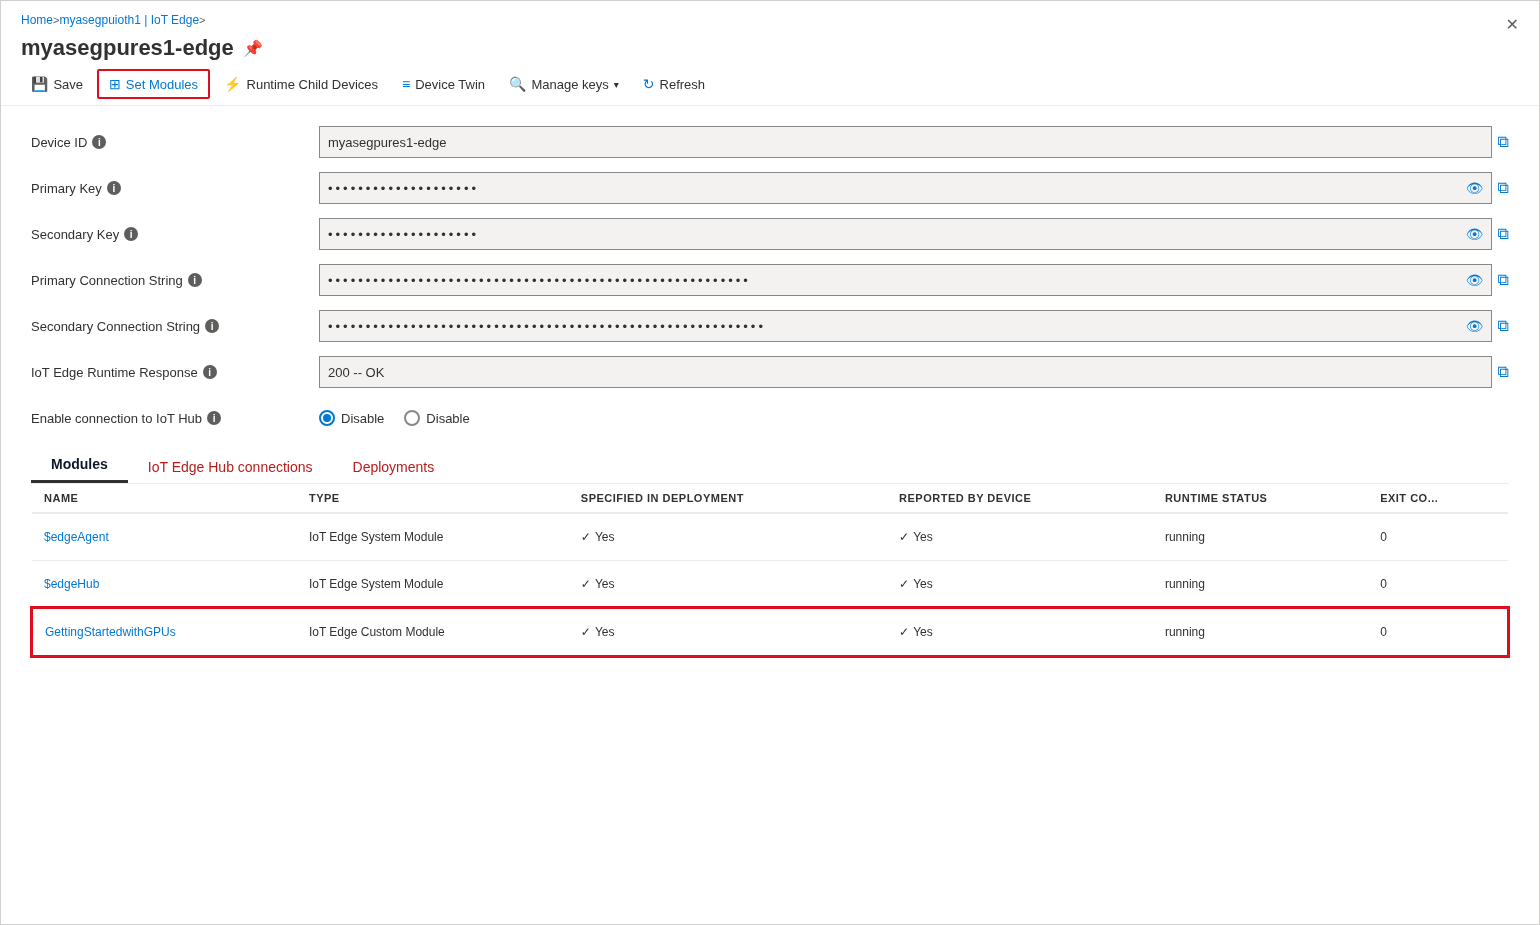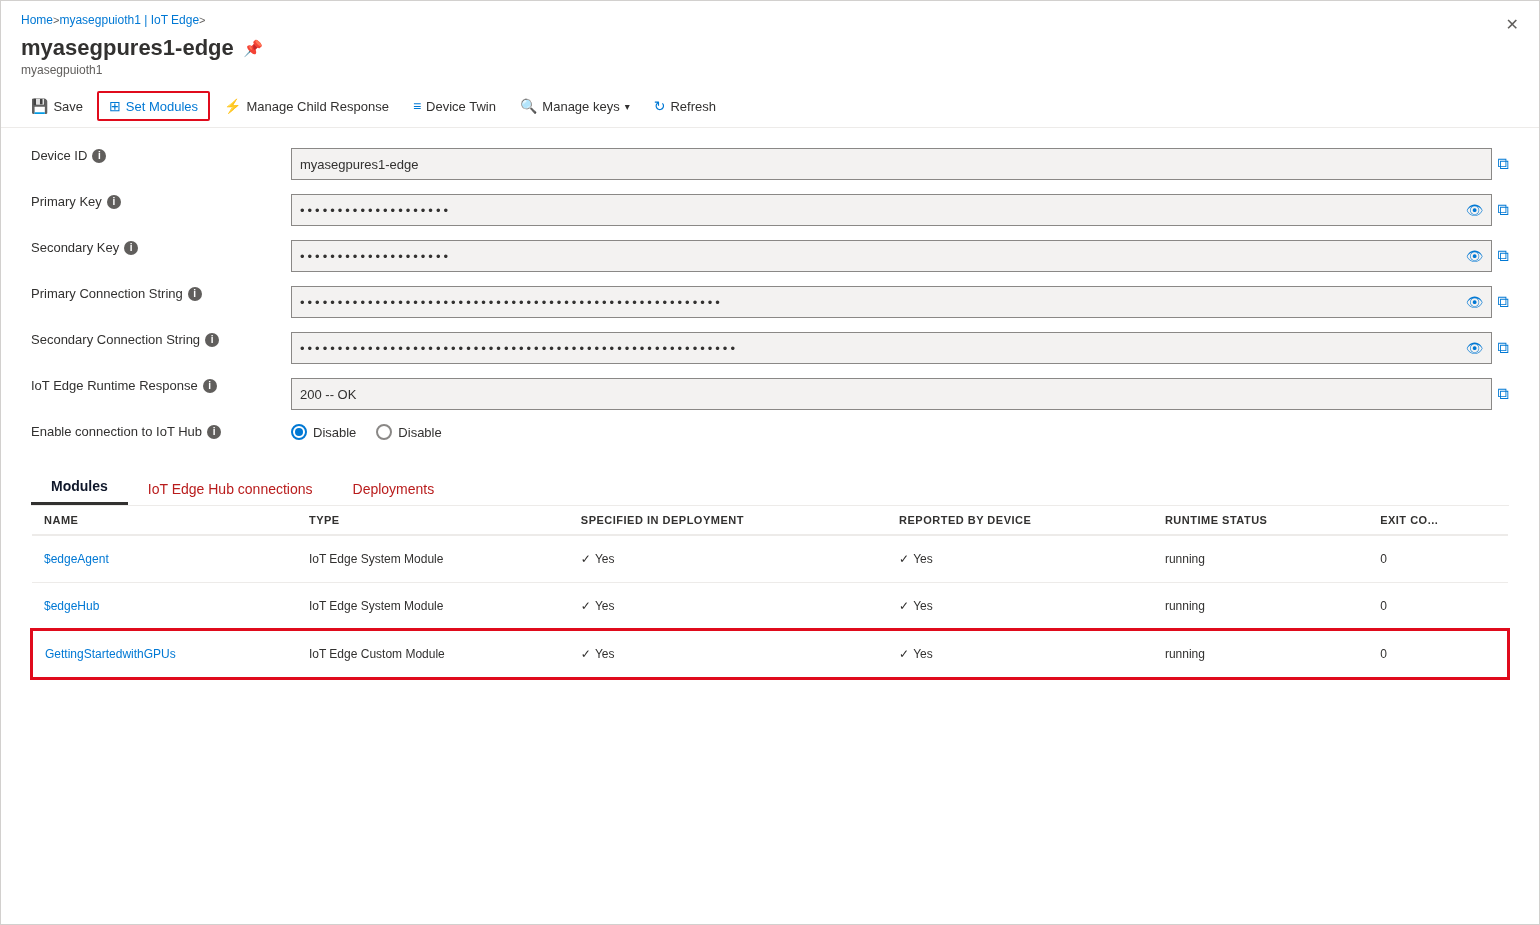--- a/index.html
+++ b/index.html
@@ -90,23 +90,24 @@
     }
 
     
     .content {
       padding: 20px 30px;
     }
 
     
     .form-row {
       display: flex;
-      align-items: flex-start;
+      align-items: center;
       margin-bottom: 14px;
       min-height: 32px;
+      gap: 28px;
     }
     .form-label {
       width: 260px;
       font-size: 13px;
       color: #323130;
       display: flex;
       align-items: center;
       gap: 5px;
       flex-shrink: 0;
     }
@@ -270,36 +271,35 @@
     <span class="sep">&gt;</span>
     <a>myasegpuioth1 | IoT Edge</a>
     <span class="sep">&gt;</span>
   </div>
 
   <div class="title-row">
     <span class="title-text">myasegpures1-edge</span>
     <span class="pin-icon">📌</span>
   </div>
 
-  <div class="subtitle">myasegpuioth1</div>
 
   <div class="toolbar">
     <button class="toolbar-btn">
       <span class="btn-icon">💾</span>
       <span>Save</span>
     </button>
 
     <button class="toolbar-btn active-btn">
       <span class="btn-icon">⊞</span>
       <span>Set Modules</span>
     </button>
 
     <button class="toolbar-btn">
       <span class="btn-icon">⚡</span>
-      <span>Manage Child Response</span>
+      <span>Runtime Child Devices</span>
     </button>
 
     <button class="toolbar-btn">
       <span class="btn-icon">≡</span>
       <span>Device Twin</span>
     </button>
 
     <button class="toolbar-btn">
       <span class="btn-icon">🔍</span>
       <span>Manage keys</span>

